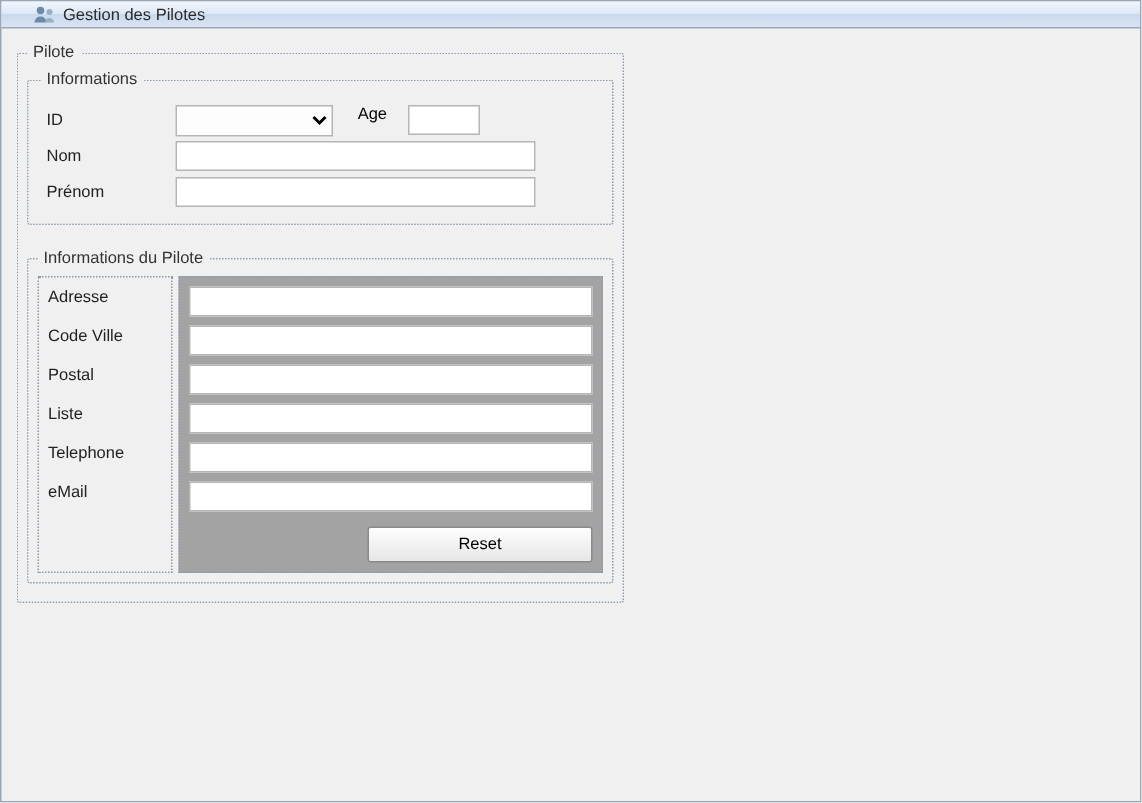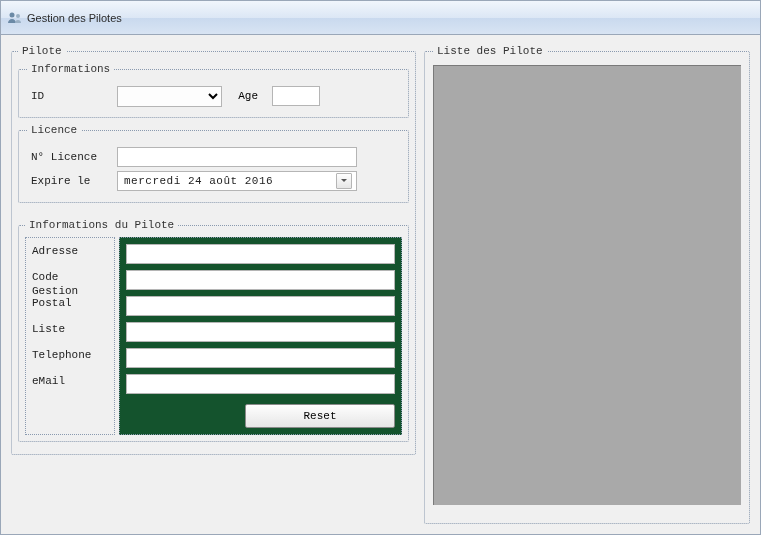--- a/index.html
+++ b/index.html
@@ -14,46 +14,45 @@
   }
   .window {
     width: 761px;
     height: 535px;
     border: 1px solid #9aa7b8;
     background: #f0f0f0;
     display: flex;
     flex-direction: column;
   }
   .titlebar {
-    height: 34px;
+    height: 18px;
     background: linear-gradient(to bottom, #f1f6fc 0%, #dce7f5 50%, #c9d9ee 51%, #d8e4f3 100%);
     border-bottom: 1px solid #9aa7b8;
     display: flex;
     align-items: center;
-    padding: 0 6px;
+    padding: 0 21px;
     color: #2a2a2a;
   }
   .titlebar .icon {
     width: 16px;
     height: 16px;
     margin-right: 4px;
   }
   .content {
     flex: 1;
     padding: 10px;
     display: flex;
     gap: 8px;
   }
   fieldset.group {
     border: 1px dotted #8a9aaf;
     border-radius: 2px;
     margin: 0 0 6px 0;
     padding: 8px 8px 8px 8px;
     background: #f0f0f0;
-    font-family: Liberation Mono, monospace;
   }
   fieldset.group > legend {
     padding: 0 4px;
     color: #333;
     font-size: 11px;
   }
   .left-panel {
     width: 405px;
   }
   .left-panel > fieldset.group {
@@ -83,21 +82,21 @@
     min-height: 22px;
   }
   .lbl-col {
     width: 90px;
     padding: 2px 2px 2px 4px;
     color: #222;
   }
   .ctl-col {
     flex: 1;
     display: flex;
-    align-items: center;
+    align-items: flex-start;
     gap: 10px;
   }
   input.tb, select.cb, .datepick {
     height: 20px;
     border: 1px solid #b5b5b5;
     background: #fff;
     font: inherit;
     padding: 1px 3px;
   }
   input.tb { width: 240px; }
@@ -136,21 +135,21 @@
     background: #f0f0f0;
     display: flex;
     flex-direction: column;
     gap: 12px;
   }
   .lbl-box > span { height: 14px; line-height: 14px; padding-left: 2px; color: #222; }
   .ctl-box {
     flex: 1;
     border: 1px dotted #8a9aaf;
     padding: 6px 6px;
-    background: #14532d;
+    background: #a3a3a3;
     display: flex;
     flex-direction: column;
     gap: 6px;
     align-items: center;
   }
   .ctl-box input.tb { width: 100%; }
   .btn {
     height: 24px;
     width: 150px;
     align-self: flex-end;
@@ -192,76 +191,58 @@
             <div class="lbl-col">ID</div>
             <div class="ctl-col">
               <select class="cb" value="">
                 <option></option>
               </select>
               <span class="age-lbl">Age</span>
               <input class="tb age" type="text" value="" style="">
             </div>
           </div>
 
-
+          <div class="row">
+            <div class="lbl-col">Nom</div>
+            <div class="ctl-col">
+              <input class="tb" type="text" value="" style="">
+            </div>
+          </div>
+
+          <div class="row">
+            <div class="lbl-col">Prénom</div>
+            <div class="ctl-col">
+              <input class="tb" type="text" value="" style="">
+            </div>
+          </div>
         </fieldset>
 
-        <fieldset class="group inner-group">
-          <legend>Licence</legend>
-
-          <div class="row">
-            <div class="lbl-col">N° Licence</div>
-            <div class="ctl-col">
-              <input class="tb" type="text" value="" style="">
-            </div>
-          </div>
-
-          <div class="row">
-            <div class="lbl-col">Expire le</div>
-            <div class="ctl-col">
-              <div class="datepick">
-                <span class="dtext">mercredi  24     août      2016</span>
-                <span class="dbtn">
-                  <svg width="8" height="8" viewBox="0 0 8 8">
-                      <path d="M1 2l3 3 3-3z" fill="#555"></path>
-                    </svg>
-                </span>
-              </div>
-            </div>
-          </div>
-        </fieldset>
 
         <fieldset class="group inner-group" style="padding:6px;margin-top:16px;">
           <legend>Informations du Pilote</legend>
 
           <div class="col-pair">
             <div class="lbl-box">
               <span>Adresse</span>
-              <span>Code Gestion</span>
+              <span>Code Ville</span>
               <span>Postal</span>
               <span>Liste</span>
               <span>Telephone</span>
               <span>eMail</span>
             </div>
             <div class="ctl-box">
               <input class="tb" type="text" value="" style="">
               <input class="tb" type="text" value="" style="">
               <input class="tb" type="text" value="" style="">
               <input class="tb" type="text" value="" style="">
               <input class="tb" type="text" value="" style="">
               <input class="tb" type="text" value="" style="">
               <button class="btn">Reset</button>
             </div>
           </div>
         </fieldset>
 
       </fieldset>
     </div>
 
-    <div class="right-panel">
-      <fieldset class="group">
-        <legend>Liste des Pilote</legend>
-        <div class="list-area"></div>
-      </fieldset>
-    </div>
 
   </div>
 </div>
 
 </body></html>

